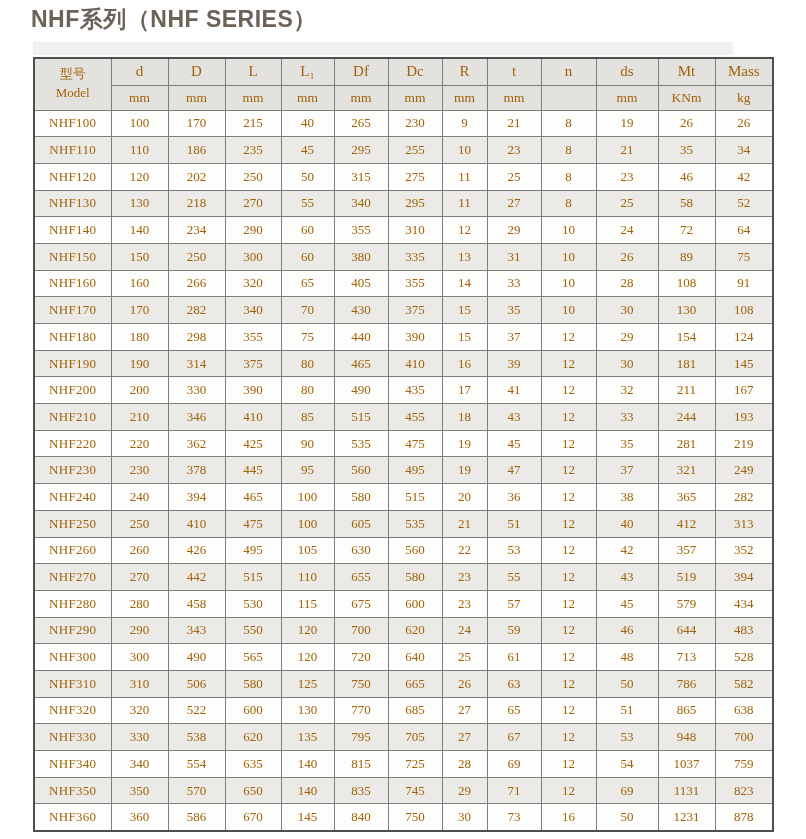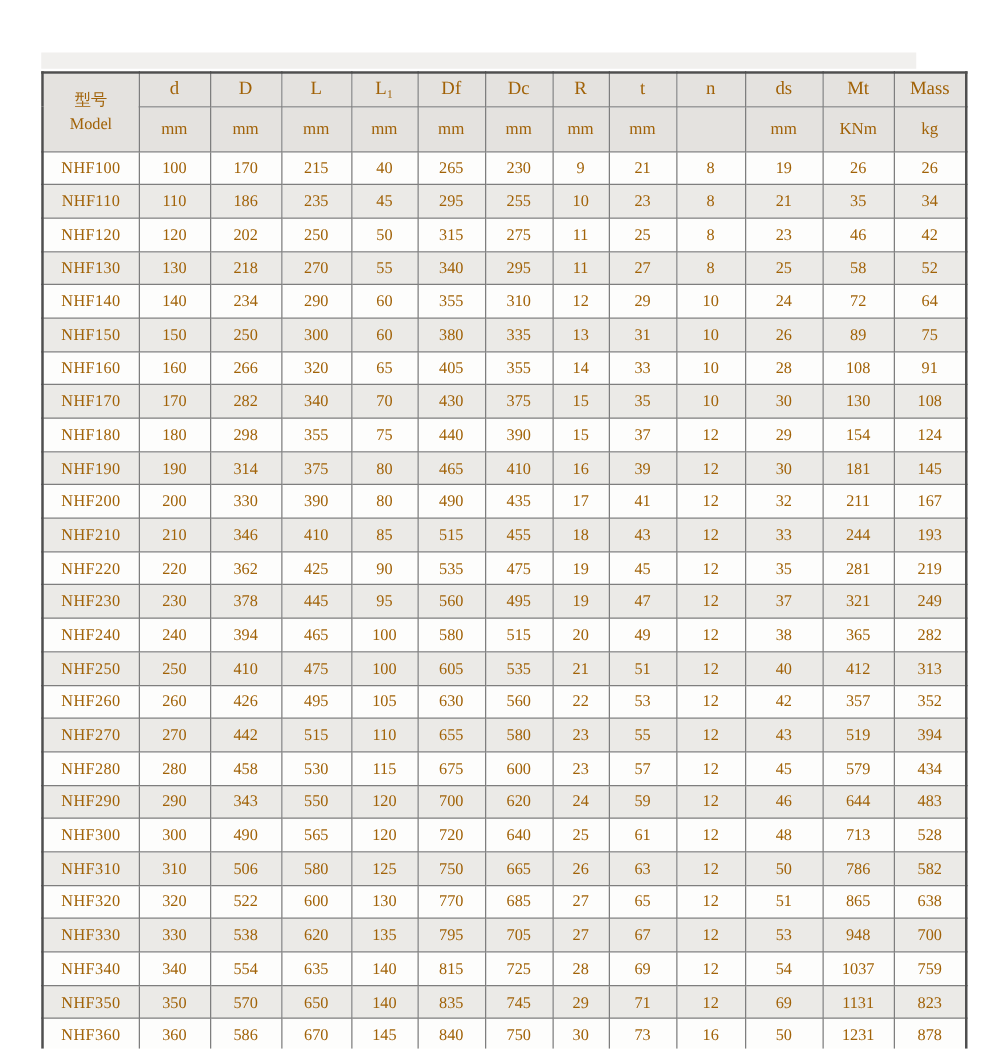--- a/index.html
+++ b/index.html
@@ -60,21 +60,21 @@
   }
   th.model-hdr {
     font-size: 13px;
     line-height: 1.45;
   }
   th.sym {
     height: 27px;
     font-size: 15px;
   }
   th.unit {
-    height: 36px;
+    height: 25px;
     font-size: 13.5px;
   }
   tbody td {
     height: 26.7px;
     background: #fdfdfc;
     font-size: 13px;
   }
   tbody tr.alt td {
     background: #ebeae7;
   }
@@ -82,20 +82,21 @@
     font-size: 13px;
     letter-spacing: 0.3px;
     text-align: center;
   }
 </style>
 </head>
 <body>
 
 <div class="page">
 
+  <h1 class="page-title">NHF系列（NHF SERIES）</h1>
 
   <div class="scan-strip"></div>
 
   <table class="spec-table">
     <colgroup>
         <col style="width: 77px;">
         <col style="width: 57px;">
         <col style="width: 57px;">
         <col style="width: 56px;">
         <col style="width: 53px;">
@@ -358,21 +359,21 @@
         </tr>
         <tr>
           <td class="model">NHF240</td>
           <td>240</td>
           <td>394</td>
           <td>465</td>
           <td>100</td>
           <td>580</td>
           <td>515</td>
           <td>20</td>
-          <td>49</td>
+          <td>36</td>
           <td>12</td>
           <td>38</td>
           <td>365</td>
           <td>282</td>
         </tr>
         <tr class="alt">
           <td class="model">NHF250</td>
           <td>250</td>
           <td>410</td>
           <td>475</td>

